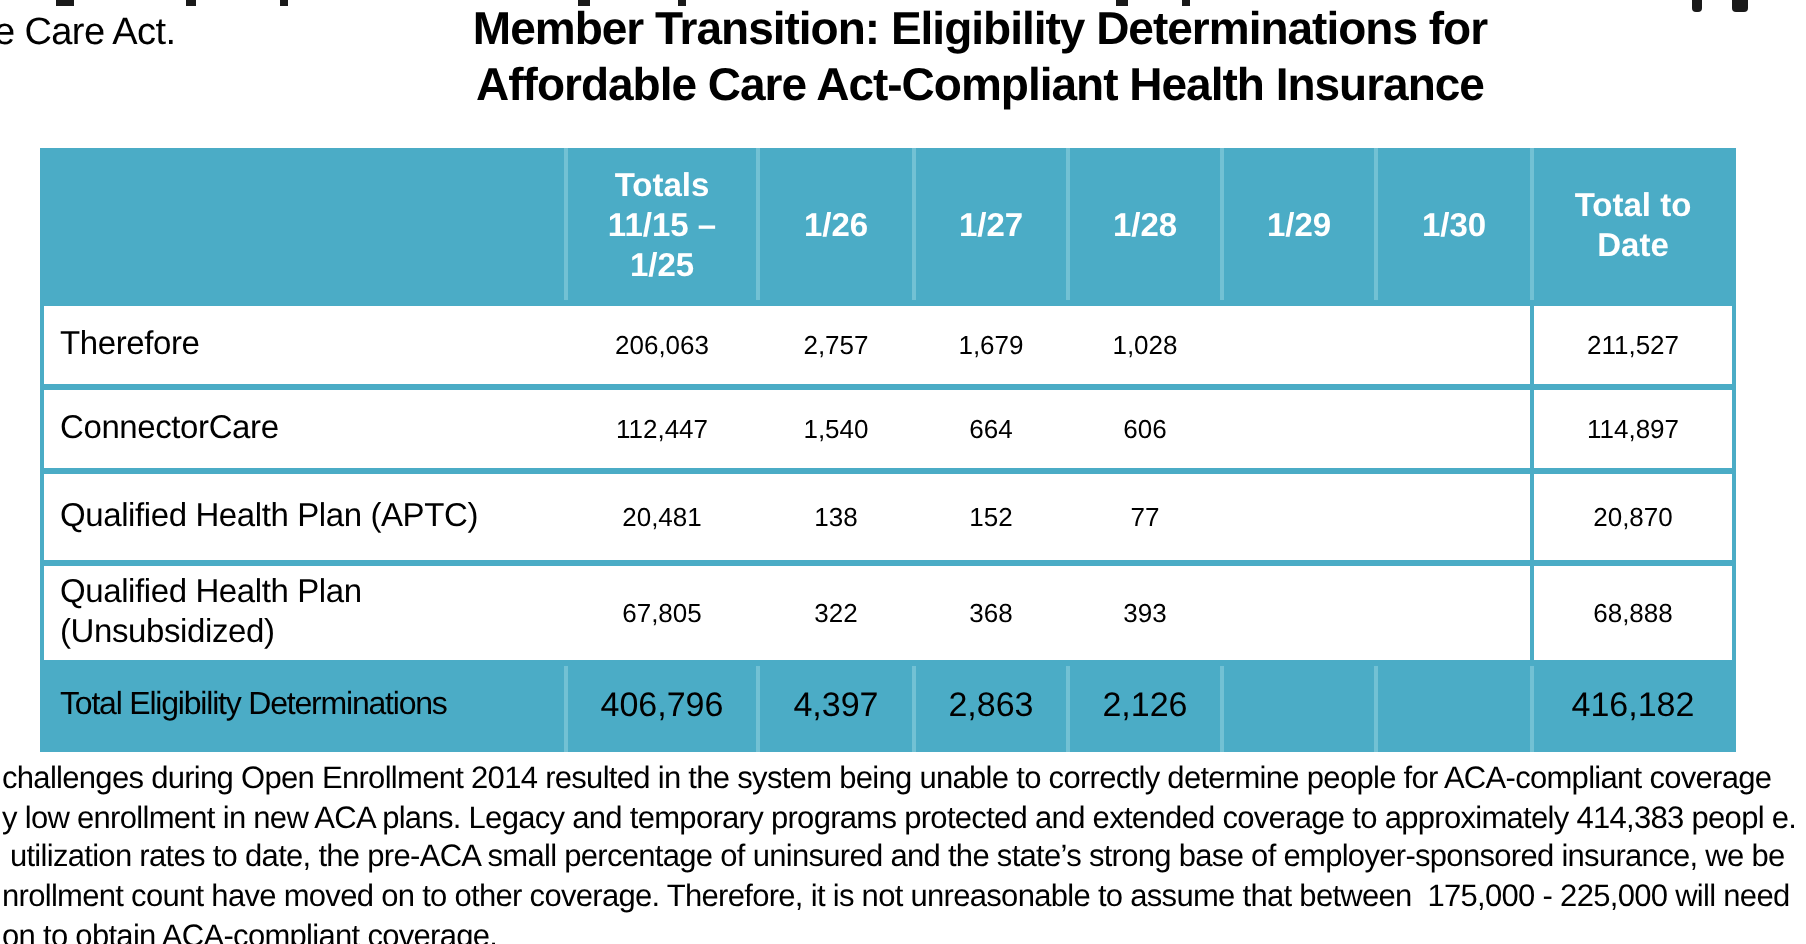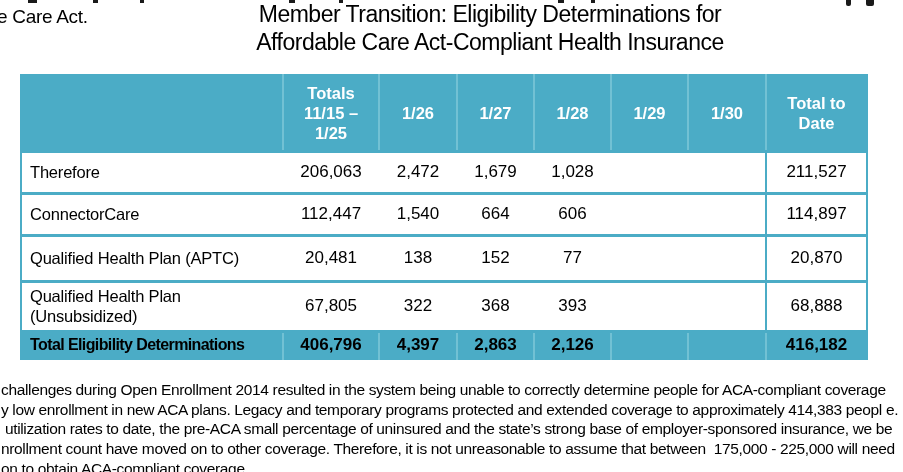--- a/index.html
+++ b/index.html
@@ -18,54 +18,54 @@
   
   .frag{position:absolute;top:0;height:3px;background:#1a1a1a;}
   .frag.tall{height:6px;border-radius:0 0 2px 2px;}
 
   .topleft{
     position:absolute;top:6px;left:-3px;
     font-size:19px;letter-spacing:-0.3px;white-space:nowrap;
   }
   .title{
     position:absolute;top:1px;left:170px;width:640px;
-    text-align:center;font-weight:normal;font-size:23px;line-height:27.5px;
+    text-align:center;font-weight:bold;font-size:23px;line-height:27.5px;
     letter-spacing:-0.5px;
   }
 
   table.elig{
     position:absolute;top:74px;left:20px;width:846px;
     border-collapse:collapse;table-layout:fixed;
     border:2px solid var(--teal);
     padding-left:44px;
   }
   thead th{
     background:var(--teal);color:var(--header-text);
     font-weight:bold;font-size:16.5px;line-height:20px;
     white-space:pre-line;text-align:center;vertical-align:middle;
     height:76px;border-left:2px solid var(--header-separator);
     padding:0 2px;
   }
   thead th:first-child{border-left:none;}
   tbody td{
-    background:#ffffff;font-size:17px;text-align:center;vertical-align:middle;
+    background:#ffffff;font-size:13px;text-align:center;vertical-align:middle;
     border-top:3px solid var(--teal);padding:0;
   }
   tbody td.label{
     text-align:left;padding-left:8px;font-size:16.5px;
     white-space:pre-line;letter-spacing:-0.2px;line-height:20px;
   }
   tbody td.lastcol{border-left:2px solid var(--teal);}
   tr.r-1 td{height:42px;}
   tr.r-2 td{height:42px;}
   tr.r-3 td{height:46px;}
   tr.r-4 td{height:50px;}
   tr.total td{
-    background:var(--teal);color:#000;font-weight:bold;font-size:17px;
-    height:28px;border-top:3px solid var(--teal);
+    background:var(--teal);color:#000;font-weight:normal;font-size:17px;
+    height:44px;border-top:3px solid var(--teal);
     border-left:2px solid var(--header-separator);
   }
   tr.total td:first-child{border-left:none;}
   tr.total td.label{font-size:16px;letter-spacing:-0.6px;padding-left:8px;white-space:nowrap;}
 
   .footer{
     position:absolute;top:380px;left:1px;width:1000px;
     font-size:15.5px;line-height:19.7px;letter-spacing:-0.35px;
   }
   .footer .fline{white-space:pre;overflow:visible;}
@@ -115,21 +115,21 @@
       <th>1/29</th>
       <th>1/30</th>
       <th>Total to
 Date</th>
     </tr>
   </thead>
   <tbody>
     <tr class="r-1">
       <td class="label">Therefore</td>
       <td>206,063</td>
-      <td>2,472</td>
+      <td>2,757</td>
       <td>1,679</td>
       <td>1,028</td>
       <td></td>
       <td></td>
       <td class="lastcol">211,527</td>
     </tr>
     <tr class="r-2">
       <td class="label">ConnectorCare</td>
       <td>112,447</td>
       <td>1,540</td>

